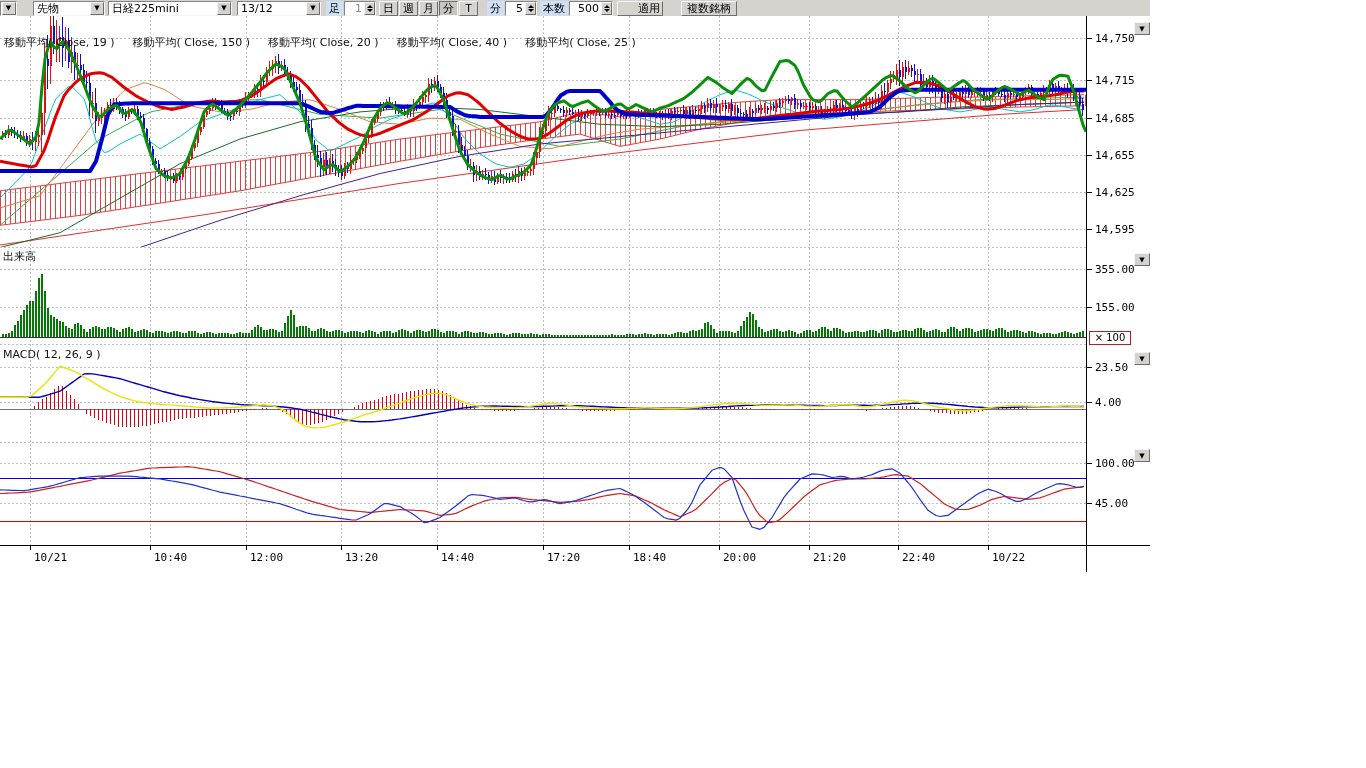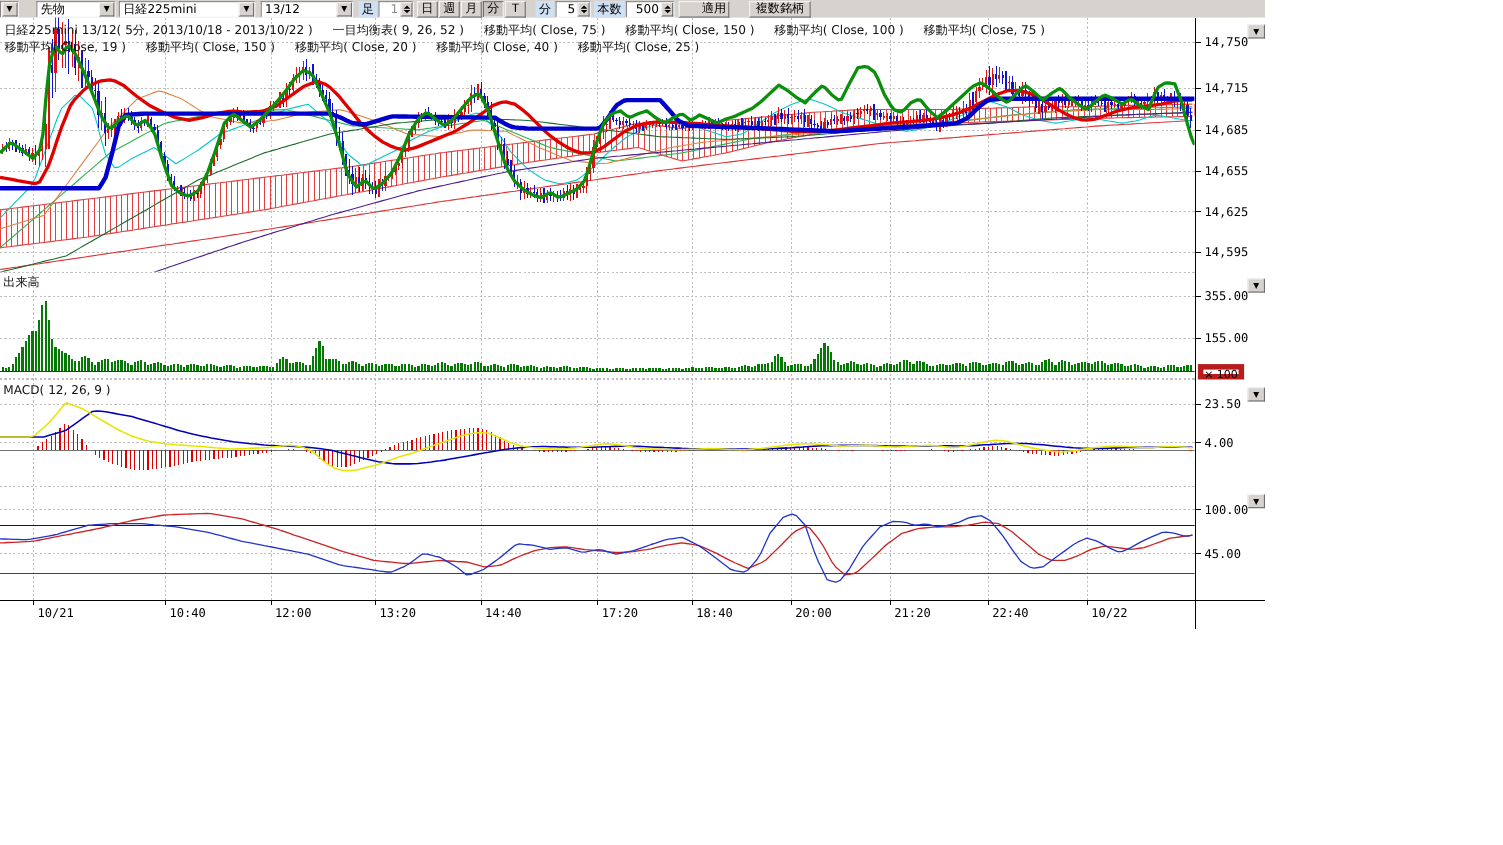--- a/index.html
+++ b/index.html
@@ -33,21 +33,21 @@
   .spin-btn .tri-dn { width:0; height:0; border-left:3px solid transparent;
     border-right:3px solid transparent; border-top:3px solid #000; }
   
   .ovl { position:absolute; font-size:11px; color:#111; white-space:nowrap; z-index:5;
     pointer-events:none; letter-spacing:0; }
   .ovl span { margin-right:18px; }
   .panel-menu-btn { position:absolute; width:16px; height:13px; background:#d6d3ce;
     border:1px solid; border-color:#f4f4f4 #6e6e6e #6e6e6e #f4f4f4; z-index:6;
     display:flex; align-items:center; justify-content:center; font-size:7px; color:#000; }
   #multiplier-badge { position:absolute; left:1089px; top:331px; width:42px; height:14px;
-    border:5px solid #b91c1c; background:#fff; font-size:10px; line-height:12px;
+    border:1px solid #b91c1c; background:#fff; font-size:10px; line-height:12px;
     text-align:center; z-index:6; }
   #chart-svg { position:absolute; left:0; top:0; z-index:1; }
 </style>
 </head>
 <body>
 <div id="stage">
 
   <svg id="chart-svg" width="1366" height="768">
       <defs>
         <clipPath id="clip-main">
@@ -1762,21 +1762,20 @@
       <span class="sv">500</span>
       <div class="spin-btn">
           <i class="tri-up"></i>
           <i class="tri-dn"></i>
         </div>
     </div>
     <button class="tb-btn" style="min-width:30px; margin-left:4px;padding-left:20px;">適用</button>
     <button class="tb-btn" style="min-width:56px; margin-left:18px;">複数銘柄</button>
   </div>
 
-  <div class="ovl" id="legend-row1" style="left:4px; top:20px;"><span>日経225mini 13/12( 5分, 2013/10/18 - 2013/10/22 )</span><span>一目均衡表( 9, 26, 52 )</span><span>移動平均( Close, 75 )</span><span>移動平均( Close, 150 )</span><span>移動平均( Close, 100 )</span><span>移動平均( Close, 75 )</span></div>
   <div class="ovl" id="legend-row2" style="left:4px; top:35px;"><span>移動平均( Close, 19 )</span><span>移動平均( Close, 150 )</span><span>移動平均( Close, 20 )</span><span>移動平均( Close, 40 )</span><span>移動平均( Close, 25 )</span></div>
   <div class="ovl" style="left:3px; top:249px;">出来高</div>
   <div class="ovl" style="left:3px; top:348px;">MACD( 12, 26, 9 )</div>
   <div id="multiplier-badge">× 100</div>
 
   <div class="panel-menu-btn" style="left:1134px; top:22px;">
       <span>▼</span>
     </div>
   <div class="panel-menu-btn" style="left:1134px; top:253px;">
       <span>▼</span>

